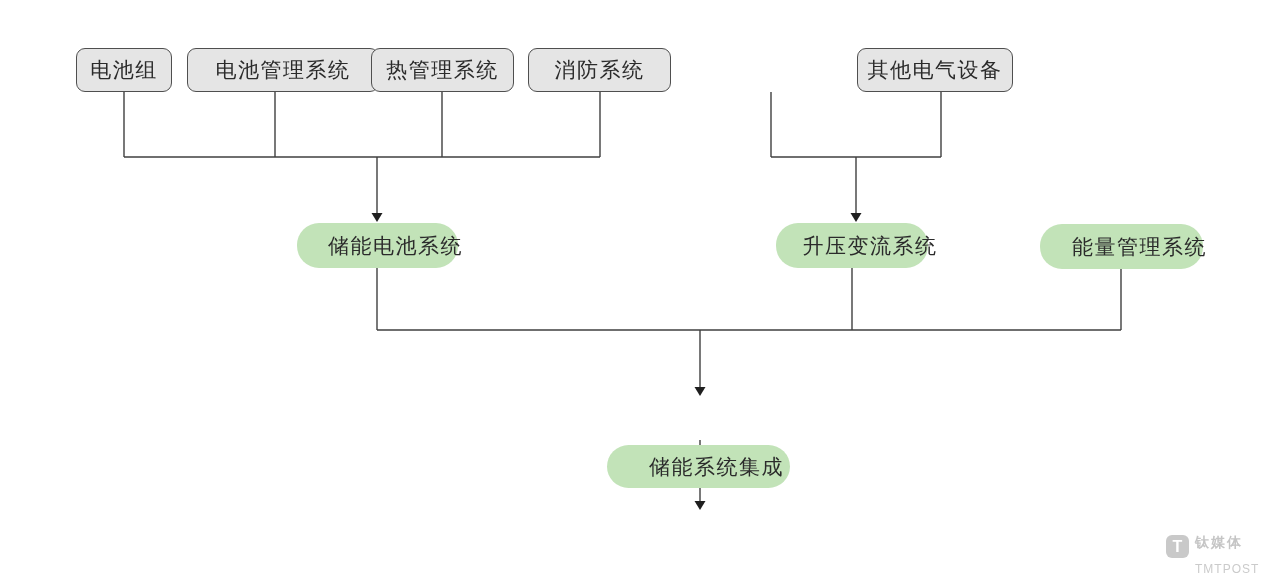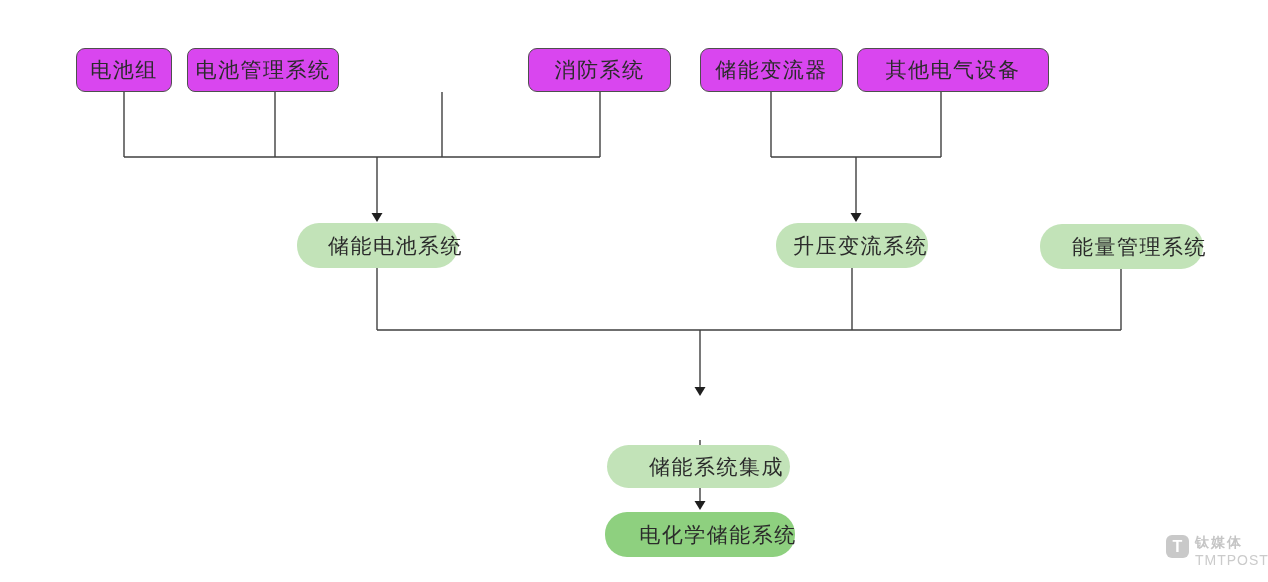--- a/index.html
+++ b/index.html
@@ -13,21 +13,21 @@
   .connectors{position:absolute;left:0;top:0;width:1268px;height:582px;}
   .node{
     position:absolute;
     display:flex;align-items:center;justify-content:center;
     font-size:21px;color:#2b2b2b;
     letter-spacing:1.5px;
     white-space:nowrap;
     box-sizing:border-box;
   }
   .white-box{
-    background:#d946ef;
+    background:#e5e5e5;
     border:1.6px solid #4f4f4f;
     border-radius:9px;
     height:44px;top:48px;
   }
   .green-box{
     background:#c2e3b8;
     border-radius:22px;
     height:45px;
     padding-left:36px;
   }
@@ -38,21 +38,21 @@
     font-family:"Liberation Sans","DejaVu Sans",sans-serif;
   }
   .wm-icon{
     width:23px;height:23px;border-radius:6px;
     background:#c9c9c9;color:#ffffff;
     display:flex;align-items:center;justify-content:center;
     font-weight:bold;font-size:16px;line-height:1;
   }
   .wm-text{display:flex;flex-direction:column;}
   .wm-cn{font-size:14px;font-weight:bold;color:#c5c5c5;letter-spacing:2px;line-height:1.1;}
-  .wm-en{font-size:14px;color:#cbcbcb;letter-spacing:1px;line-height:1.2;margin-top:2px;text-align:right;}
+  .wm-en{font-size:12px;color:#cbcbcb;letter-spacing:1px;line-height:1.2;margin-top:12px;text-align:right;}
 </style>
 </head>
 <body>
 
 <div class="stage">
 
   <svg class="connectors" viewBox="0 0 1268 582" xmlns="http://www.w3.org/2000/svg">
     <g stroke="#3f3f3f" stroke-width="1.4" fill="none">
 
       <path d="M124 92 V157"></path>
@@ -79,50 +79,47 @@
       <polygon points="371.5,213 382.5,213 377,222"></polygon>
       <polygon points="850.5,213 861.5,213 856,222"></polygon>
       <polygon points="694.5,387 705.5,387 700,396"></polygon>
       <polygon points="694.5,501 705.5,501 700,510"></polygon>
     </g>
   </svg>
 
   <div class="node white-box" style="left:76px;width:96px;">
     <span>电池组</span>
   </div>
-  <div class="node white-box" style="left:187px;width:152px;border-radius:8px;">
+  <div class="node white-box" style="left:187px;width:192px;">
     <span>电池管理系统</span>
+  </div>
+  <div class="node white-box" style="left:371px;width:143px;">
+    <span>热管理系统</span>
   </div>
   <div class="node white-box" style="left:528px;width:143px;font-family:Liberation Serif, serif;">
     <span>消防系统</span>
   </div>
-  <div class="node white-box" style="left:700px;width:143px;">
-    <span>储能变流器</span>
-  </div>
-  <div class="node white-box" style="left:857px;width:192px;">
+  <div class="node white-box" style="left:857px;width:156px;">
     <span>其他电气设备</span>
   </div>
 
   <div class="node green-box" style="left:297px;top:223px;width:161px;">
     <span>储能电池系统</span>
   </div>
-  <div class="node green-box" style="left:776px;top:223px;width:152px;justify-content:flex-end;">
+  <div class="node green-box" style="left:776px;top:223px;width:152px;">
     <span>升压变流系统</span>
   </div>
   <div class="node green-box" style="left:1040px;top:224px;width:163px;text-align:center;">
     <span>能量管理系统</span>
   </div>
 
   <div class="node green-box" style="left:607px;top:397px;width:183px;height:43px;margin-top:48px;">
     <span>储能系统集成</span>
   </div>
 
-  <div class="node green-box dark-green" style="left:605px;top:512px;width:190px;">
-    <span>电化学储能系统</span>
-  </div>
 
   <div class="watermark">
     <div class="wm-icon">T</div>
     <div class="wm-text">
       <span class="wm-cn">钛媒体</span>
       <span class="wm-en">TMTPOST</span>
     </div>
   </div>
 
 </div>

